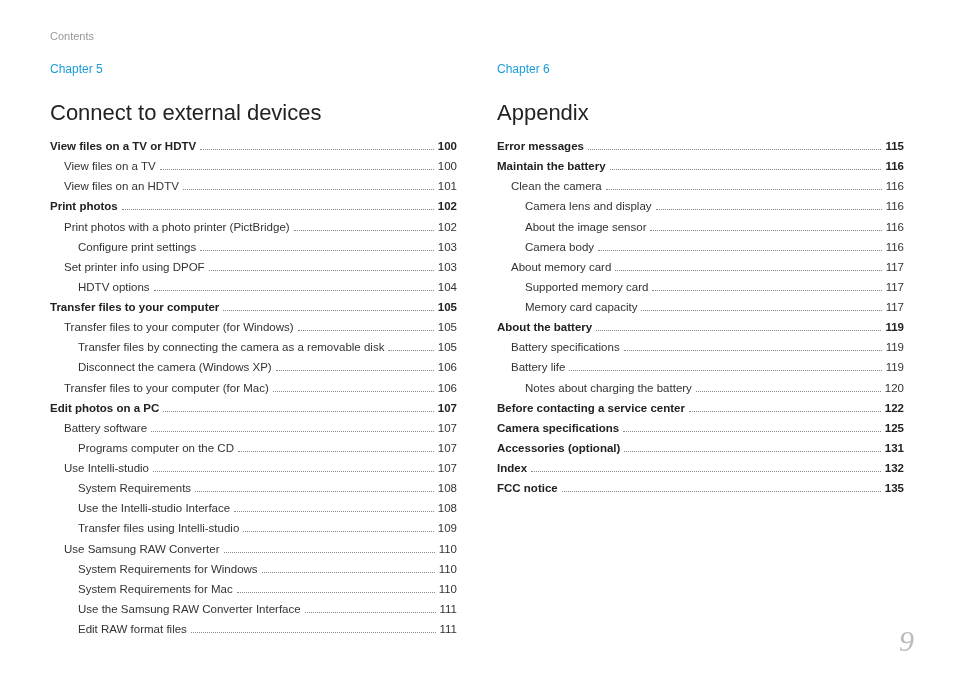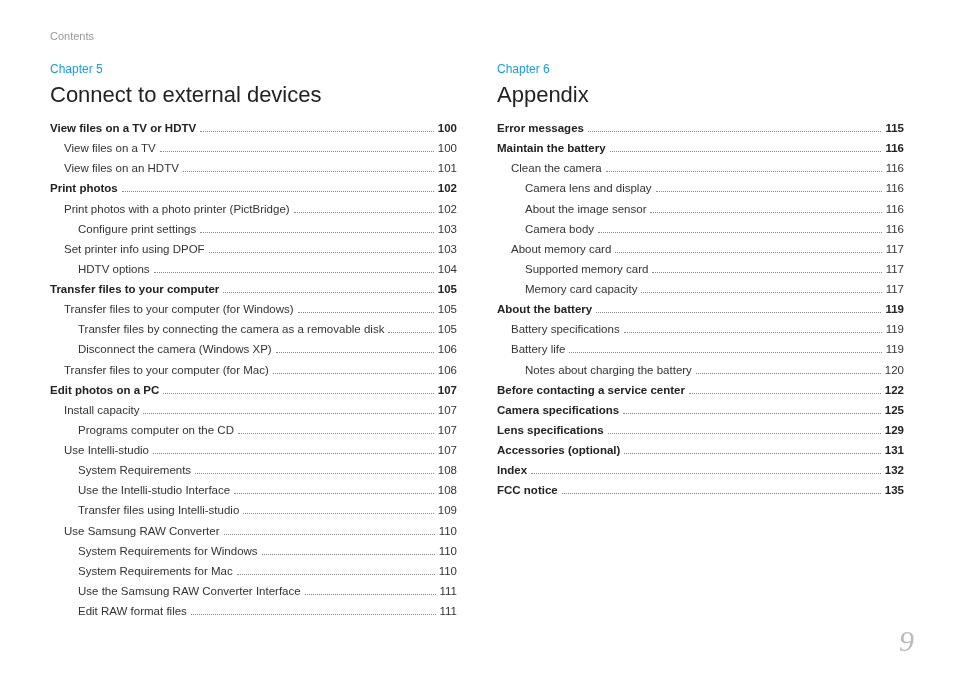--- a/index.html
+++ b/index.html
@@ -21,21 +21,21 @@
     display: flex;
     gap: 40px;
   }
   .col {
     flex: 1;
     min-width: 0;
   }
   .chapter-label {
     color: #1a9dd9;
     font-size: 12px;
-    margin-bottom: 6px;
+    margin-bottom: 24px;
   }
   .chapter-title {
     font-size: 22px;
     font-weight: 400;
     color: #222;
     margin-bottom: 10px;
   }
   .toc-row {
     display: flex;
     align-items: baseline;
@@ -138,21 +138,21 @@
           <span class="label">Transfer files to your computer (for Mac)</span>
           <span class="dots"></span>
           <span class="pg">106</span>
         </div>
         <div class="toc-row bold">
           <span class="label">Edit photos on a PC</span>
           <span class="dots"></span>
           <span class="pg">107</span>
         </div>
         <div class="toc-row indent1">
-          <span class="label">Install capacity</span>
+          <span class="label">Battery software</span>
           <span class="dots"></span>
           <span class="pg">107</span>
         </div>
         <div class="toc-row indent2">
           <span class="label">Programs computer on the CD</span>
           <span class="dots"></span>
           <span class="pg">107</span>
         </div>
         <div class="toc-row indent1">
           <span class="label">Use Intelli-studio</span>
@@ -272,25 +272,20 @@
         </div>
         <div class="toc-row bold">
           <span class="label">Before contacting a service center</span>
           <span class="dots"></span>
           <span class="pg">122</span>
         </div>
         <div class="toc-row bold">
           <span class="label">Camera specifications</span>
           <span class="dots"></span>
           <span class="pg">125</span>
-        </div>
-        <div class="toc-row bold">
-          <span class="label">Lens specifications</span>
-          <span class="dots"></span>
-          <span class="pg">129</span>
         </div>
         <div class="toc-row bold">
           <span class="label">Accessories (optional)</span>
           <span class="dots"></span>
           <span class="pg">131</span>
         </div>
         <div class="toc-row bold">
           <span class="label">Index</span>
           <span class="dots"></span>
           <span class="pg">132</span>

